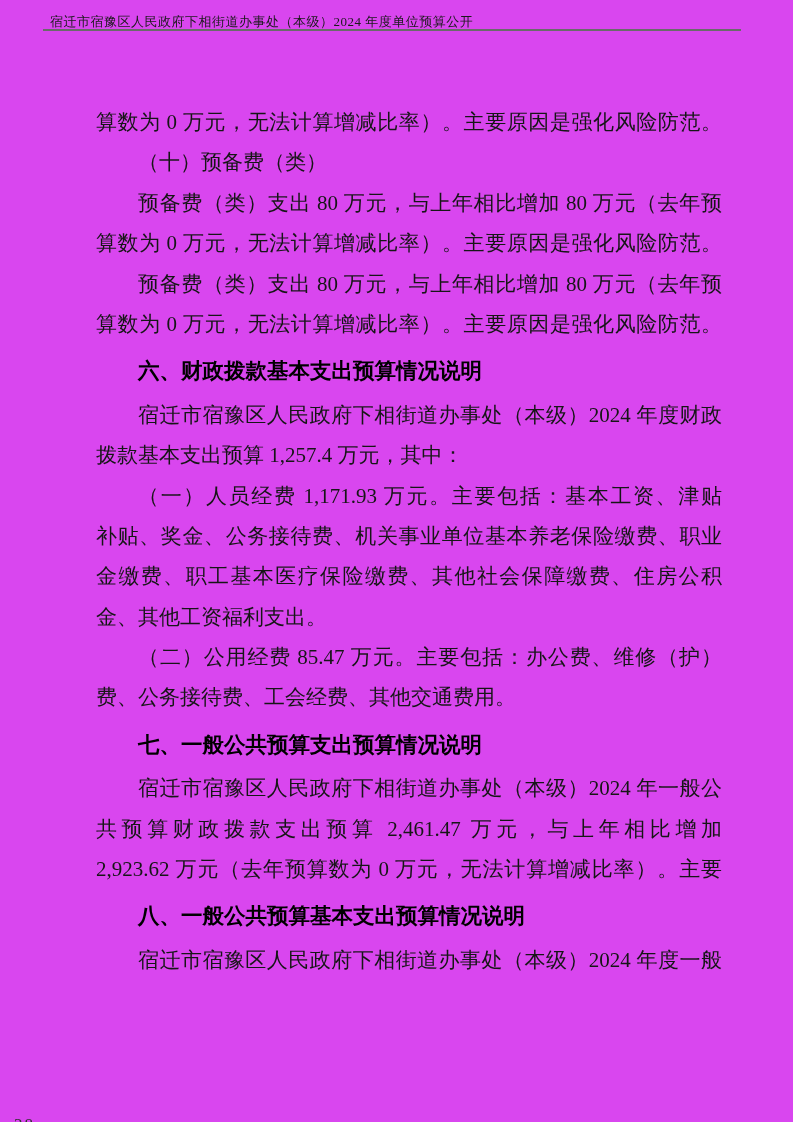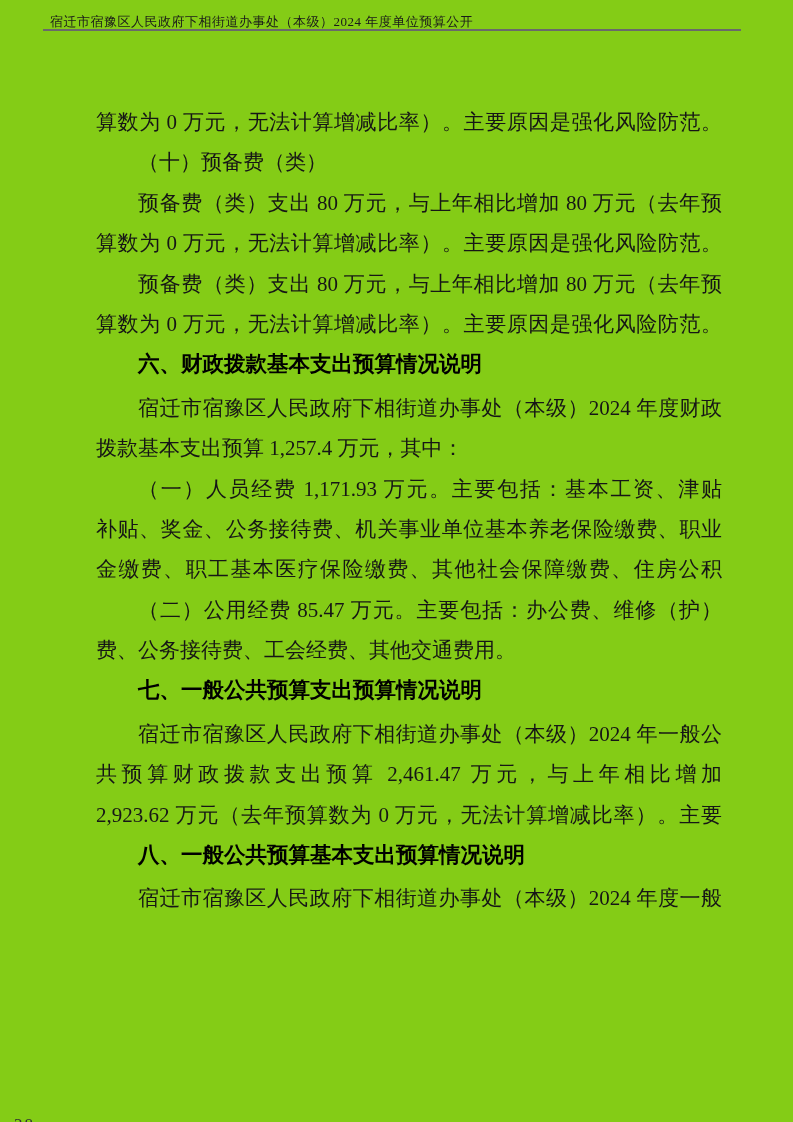--- a/index.html
+++ b/index.html
@@ -4,21 +4,21 @@
 <style>
   html, body {
     margin: 0;
     padding: 0;
     background: #ffffff;
   }
   .page {
     position: relative;
     width: 793px;
     height: 1122px;
-    background: #84cc16;
+    background: #d946ef;
     overflow: hidden;
     font-family: "Liberation Serif", "DejaVu Serif", serif;
     color: #161616;
   }
   .doc-header {
     position: absolute;
     left: 50px;
     top: 13px;
     font-size: 13px;
     letter-spacing: 0.5px;
@@ -52,20 +52,21 @@
     text-justify: inter-character;
   }
   .indent {
     padding-left: 42px;
   }
   .heading {
     font-family: "Liberation Sans", "DejaVu Sans", sans-serif;
     font-weight: bold;
     font-size: 21.5px;
     color: #000000;
+    margin-top: 7px;
     margin-bottom: 3px;
     text-align: left;
     text-align-last: left;
   }
   .doc-footer {
     position: absolute;
     left: 0;
     top: 1115px;
     width: 100%;
     font-size: 17px;
@@ -88,20 +89,21 @@
     <div class="ln indent full">预备费（类）支出 80 万元，与上年相比增加 80 万元（去年预</div>
     <div class="ln full">算数为 0 万元，无法计算增减比率）。主要原因是强化风险防范。</div>
     <div class="ln indent full">预备费（类）支出 80 万元，与上年相比增加 80 万元（去年预</div>
     <div class="ln full">算数为 0 万元，无法计算增减比率）。主要原因是强化风险防范。</div>
     <div class="ln indent heading">六、财政拨款基本支出预算情况说明</div>
     <div class="ln indent full">宿迁市宿豫区人民政府下相街道办事处（本级）2024 年度财政</div>
     <div class="ln">拨款基本支出预算 1,257.4 万元，其中：</div>
     <div class="ln indent full">（一）人员经费 1,171.93 万元。主要包括：基本工资、津贴</div>
     <div class="ln full">补贴、奖金、公务接待费、机关事业单位基本养老保险缴费、职业年</div>
     <div class="ln full">金缴费、职工基本医疗保险缴费、其他社会保障缴费、住房公积</div>
+    <div class="ln">金、其他工资福利支出。</div>
     <div class="ln indent full">（二）公用经费 85.47 万元。主要包括：办公费、维修（护）</div>
     <div class="ln">费、公务接待费、工会经费、其他交通费用。</div>
     <div class="ln indent heading">七、一般公共预算支出预算情况说明</div>
     <div class="ln indent full">宿迁市宿豫区人民政府下相街道办事处（本级）2024 年一般公</div>
     <div class="ln full">共预算财政拨款支出预算 2,461.47 万元，与上年相比增加</div>
     <div class="ln full">2,923.62 万元（去年预算数为 0 万元，无法计算增减比率）。主要</div>
     <div class="ln indent heading">八、一般公共预算基本支出预算情况说明</div>
     <div class="ln indent full">宿迁市宿豫区人民政府下相街道办事处（本级）2024 年度一般</div>
   </div>
 

